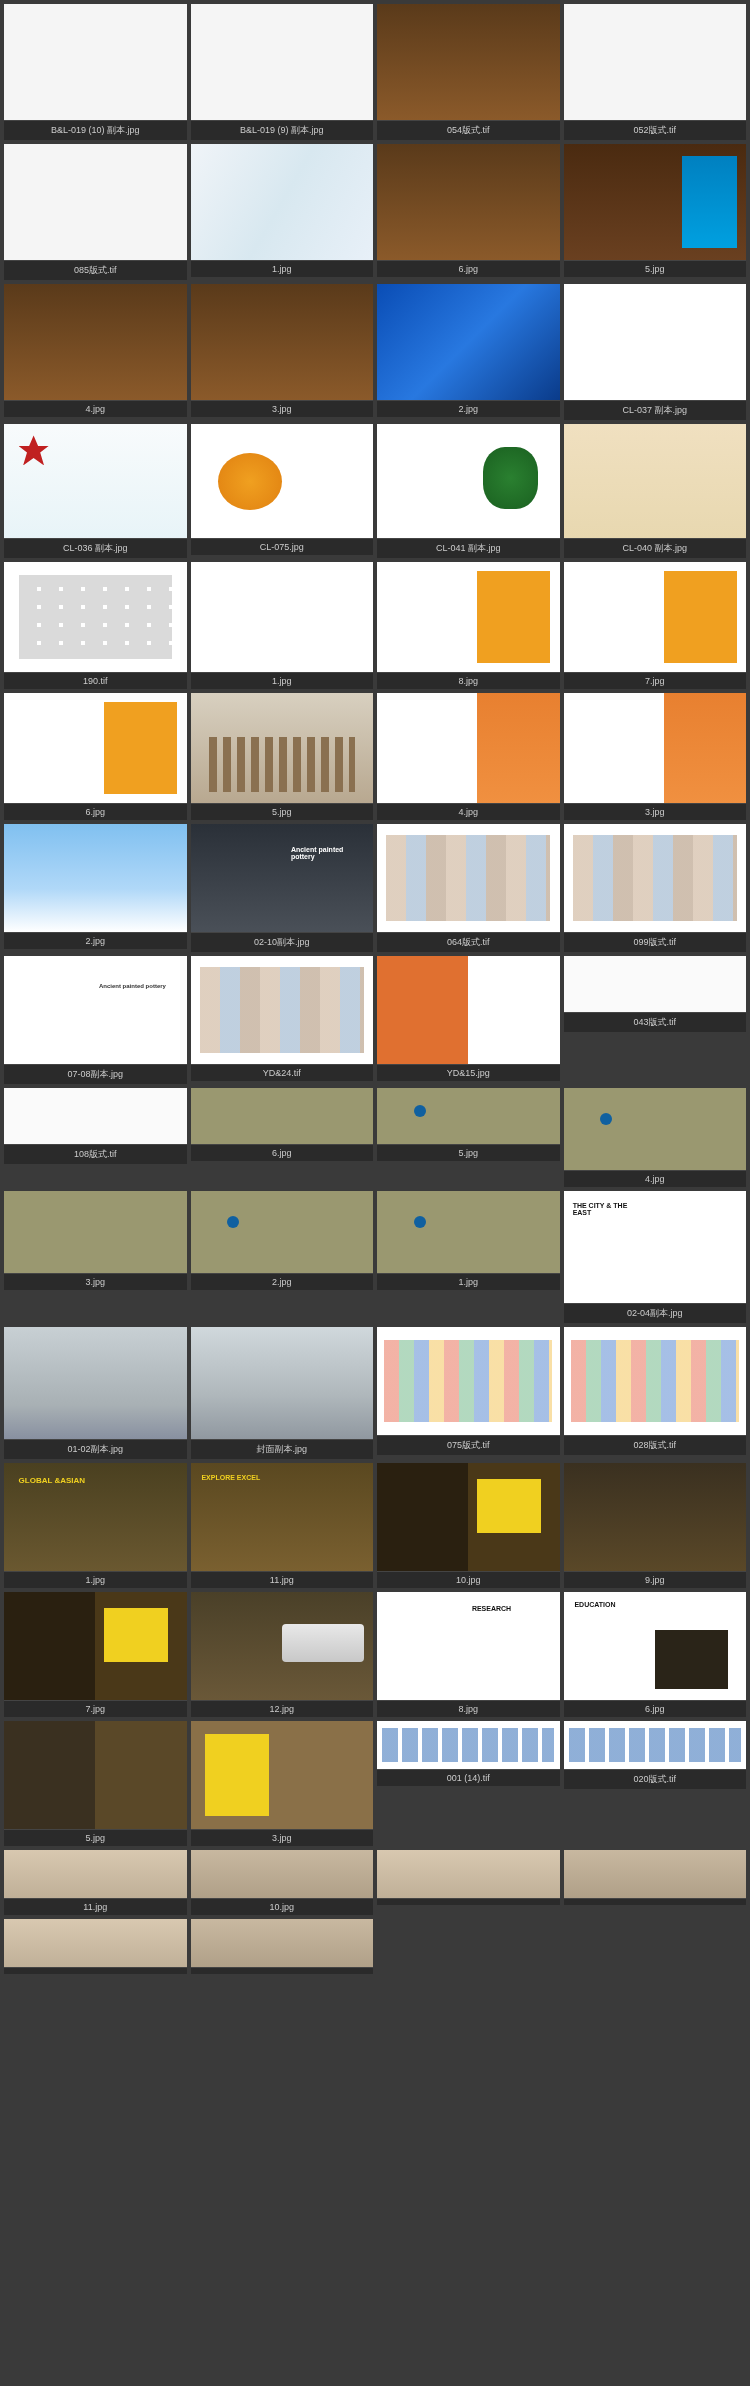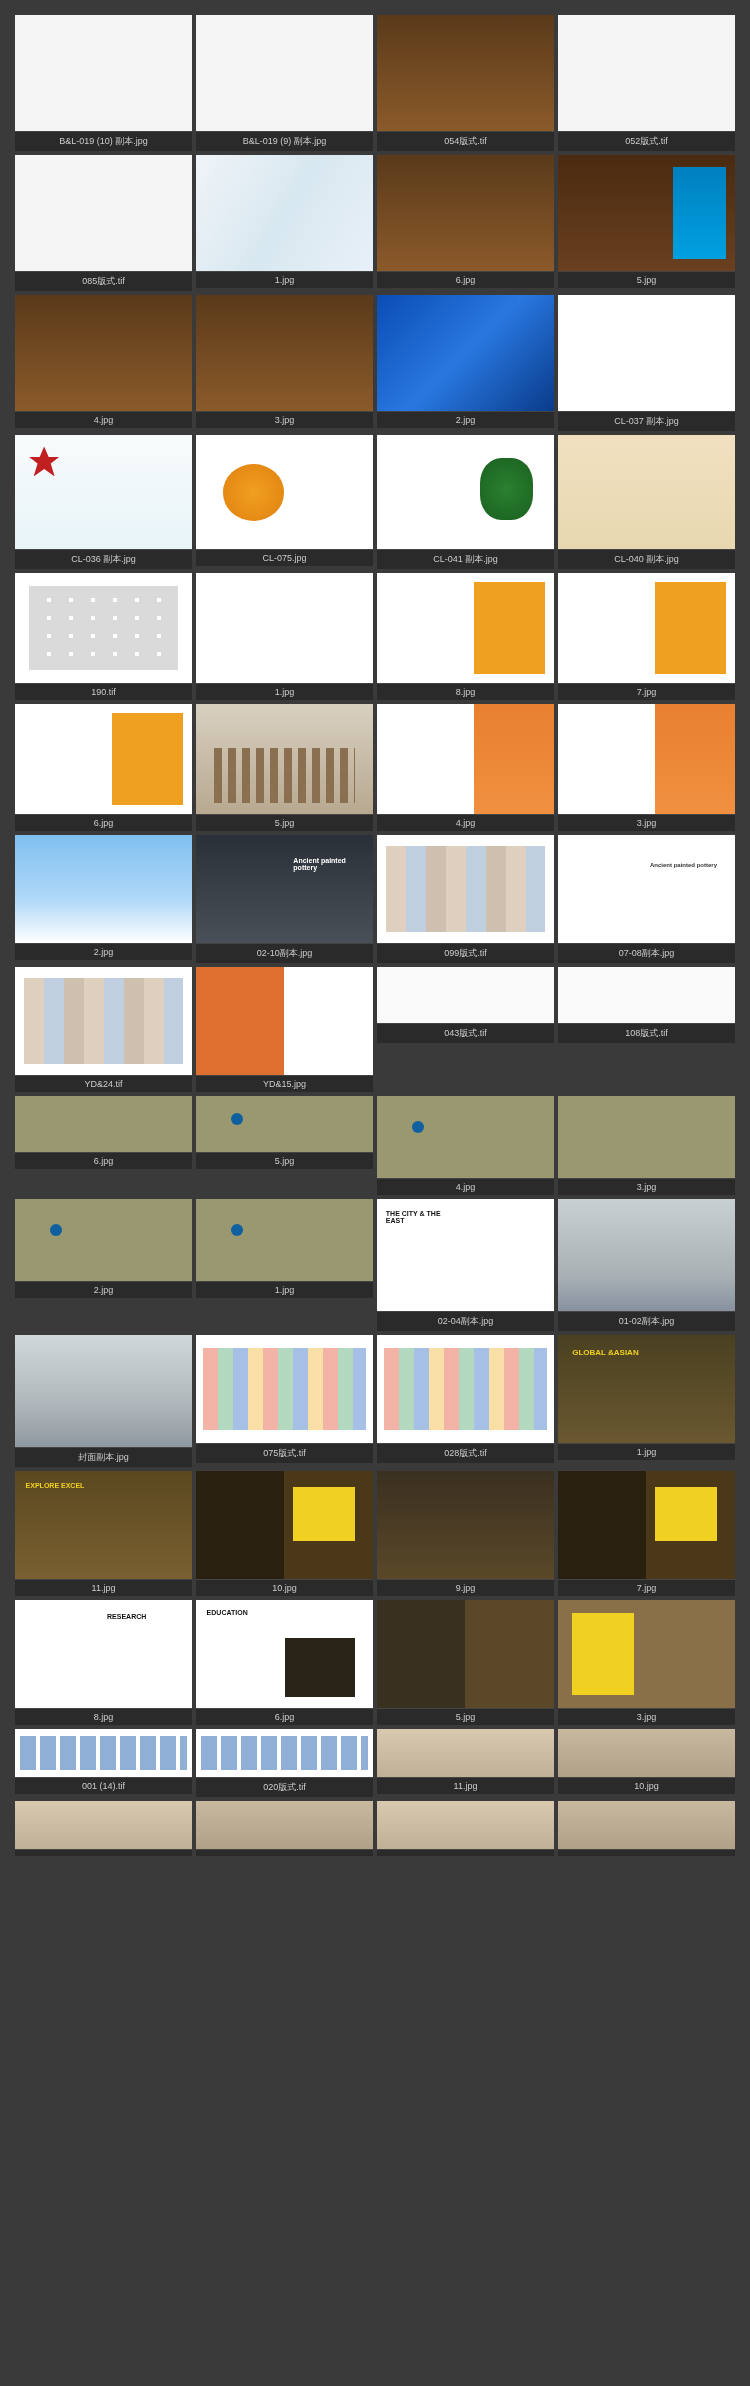--- a/index.html
+++ b/index.html
@@ -1,17 +1,17 @@
 <!DOCTYPE html>
 <html><head>
 <meta charset="utf-8">
 <style>
 *{margin:0;padding:0;box-sizing:border-box}
 body{background:#3a3a3a;font-family:Arial,sans-serif;font-size:10px;color:#ddd;width:750px}
-.grid{display:flex;flex-wrap:wrap;padding:13px}
+.grid{display:flex;flex-wrap:wrap;padding:2px}
 .cell{width:25%;padding:2px;display:flex;flex-direction:column;align-items:center}
 .thumb{width:100%;background:#fff;display:flex;align-items:center;justify-content:center;overflow:hidden;position:relative}
 .label{background:#2a2a2a;width:100%;text-align:center;padding:3px 2px;font-size:9px;color:#ccc;overflow:hidden;white-space:nowrap;text-overflow:ellipsis;border-top:1px solid #444}
 .h1{height:116px}.h2{height:114px}.h3{height:110px}.h4{height:108px}.h5{height:56px}.h6{height:82px}.h7{height:48px}.h8{height:112px}
 
 .t-white{background:#fff}
 .t-grey{background:#f5f5f5}
 .t-blue-abs{background:linear-gradient(135deg,#0a4db5 0%,#2878e0 50%,#0a3b8a 100%)}
 .t-library{background:linear-gradient(#5a3a1a,#8b5a2a)}
 .t-ebook{background:linear-gradient(#4a2a10,#6a4020);position:relative}
@@ -177,20 +177,24 @@
     <div class="cell">
       <div class="thumb h4 t-sky-blue"></div>
       <div class="label">2.jpg</div>
     </div>
     <div class="cell">
       <div class="thumb h4 t-pottery"></div>
       <div class="label">02-10副本.jpg</div>
     </div>
     <div class="cell">
       <div class="thumb h4 t-collage"></div>
+      <div class="label">064版式.tif</div>
+    </div>
+    <div class="cell">
+      <div class="thumb h4 t-collage"></div>
       <div class="label">099版式.tif</div>
     </div>
     <div class="cell">
       <div class="thumb h4 t-pottery-white"></div>
       <div class="label">07-08副本.jpg</div>
     </div>
     <div class="cell">
       <div class="thumb h4 t-collage"></div>
       <div class="label">YD&amp;24.tif</div>
     </div>
@@ -262,20 +266,24 @@
       <div class="thumb h4 t-yellow-dark"></div>
       <div class="label">10.jpg</div>
     </div>
     <div class="cell">
       <div class="thumb h4 t-hands"></div>
       <div class="label">9.jpg</div>
     </div>
     <div class="cell">
       <div class="thumb h4 t-yellow-dark"></div>
       <div class="label">7.jpg</div>
+    </div>
+    <div class="cell">
+      <div class="thumb h4 t-yacht"></div>
+      <div class="label">12.jpg</div>
     </div>
     <div class="cell">
       <div class="thumb h4 t-research"></div>
       <div class="label">8.jpg</div>
     </div>
     <div class="cell">
       <div class="thumb h4 t-education"></div>
       <div class="label">6.jpg</div>
     </div>
     <div class="cell">

